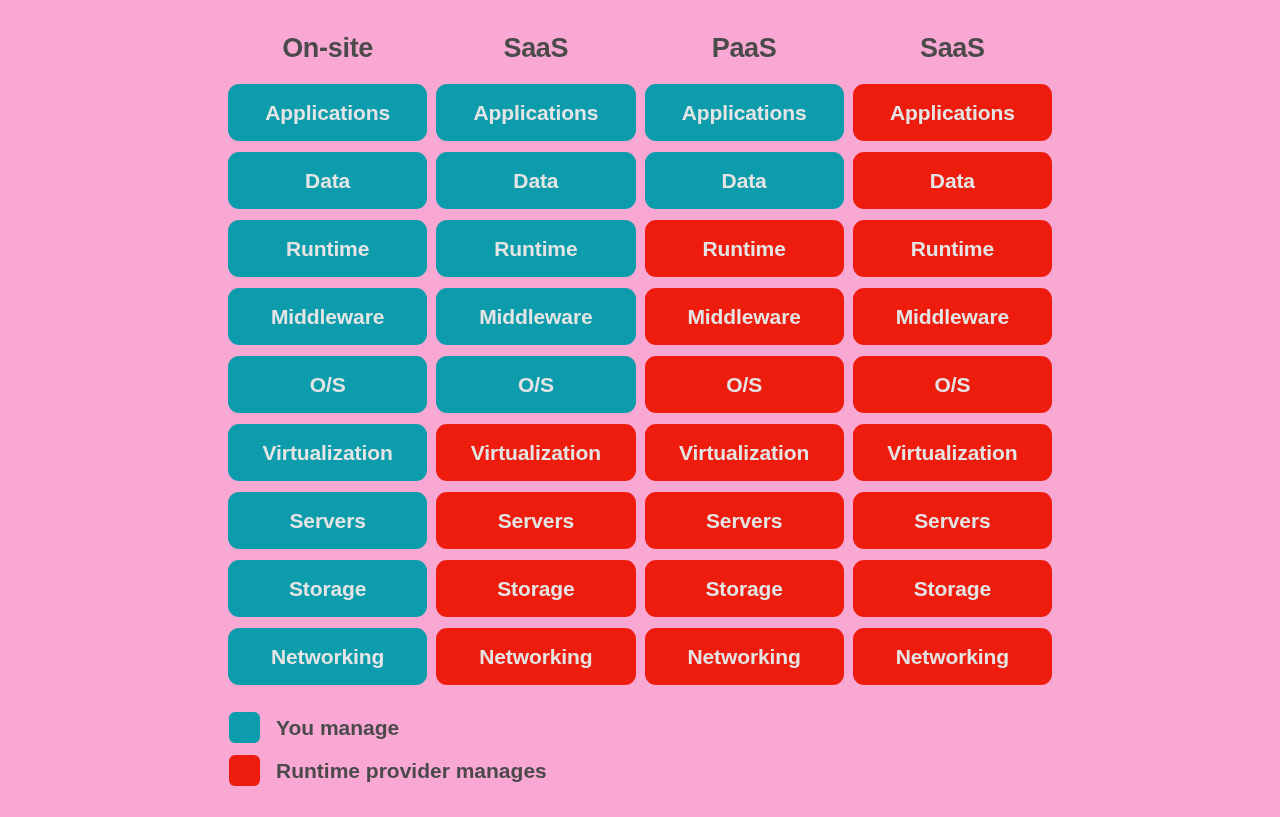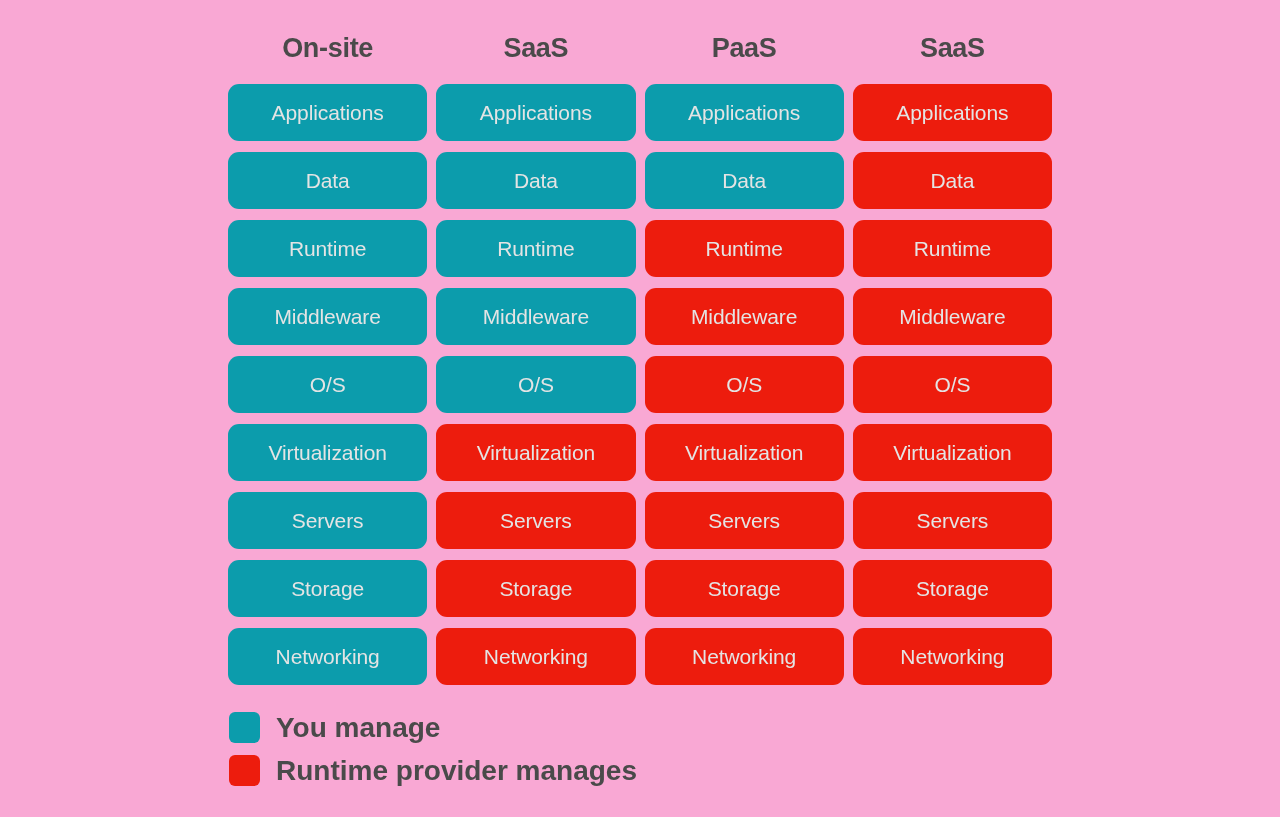--- a/index.html
+++ b/index.html
@@ -65,21 +65,21 @@
     flex: 1 1 0;
     height: 57px;
     border-radius: 11px;
     display: flex;
     align-items: center;
     justify-content: center;
     box-sizing: border-box;
   }
   .cell-label {
     font-size: 21px;
-    font-weight: normal;
+    font-weight: bold;
     color: #e4e4e4;
     line-height: 1;
     letter-spacing: -0.1px;
     white-space: nowrap;
   }
   .cell.you-manage { background: #0c9cac; }
   .cell.provider-manages { background: #ed1c0d; }
 
   
   .legend {
@@ -98,21 +98,21 @@
   }
   .legend-swatch {
     width: 31px;
     height: 31px;
     border-radius: 6px;
     flex: 0 0 auto;
   }
   .legend-swatch.you-manage { background: #0c9cac; }
   .legend-swatch.provider-manages { background: #ed1c0d; }
   .legend-label {
-    font-size: 28px;
+    font-size: 21px;
     font-weight: bold;
     color: #4a4a4a;
     line-height: 1;
     white-space: nowrap;
   }
 </style>
 </head>
 <body>
 
 <div id="diagram-root">

